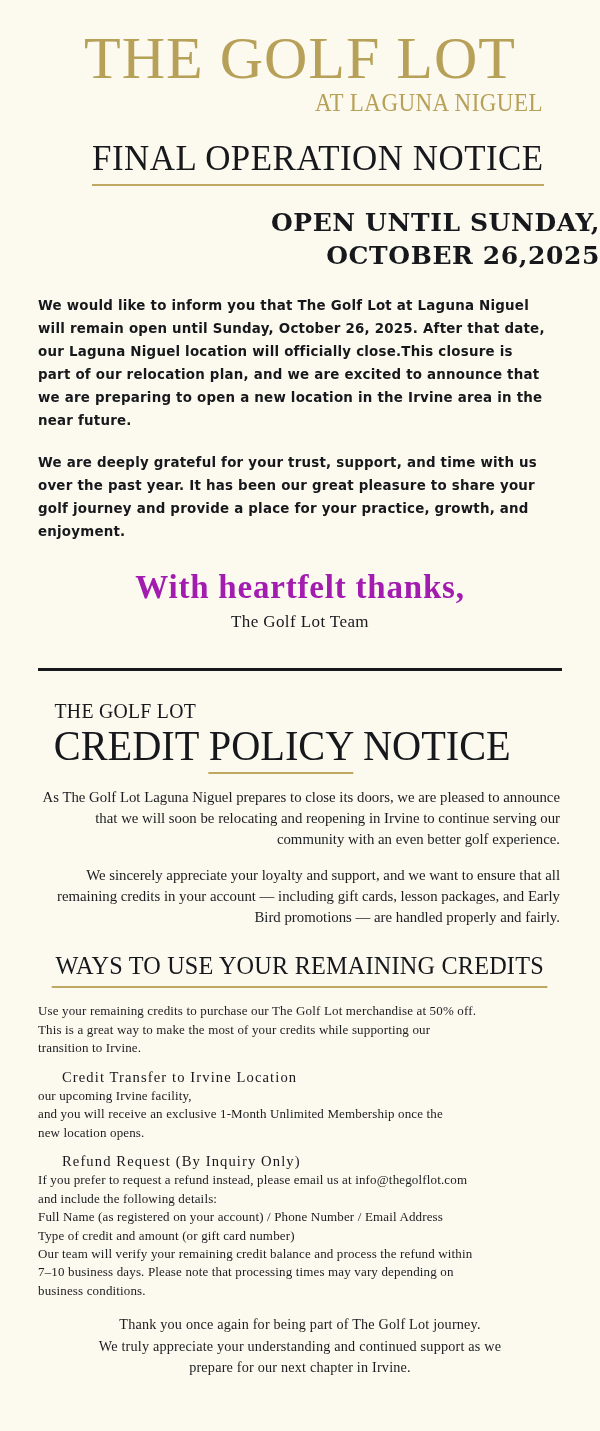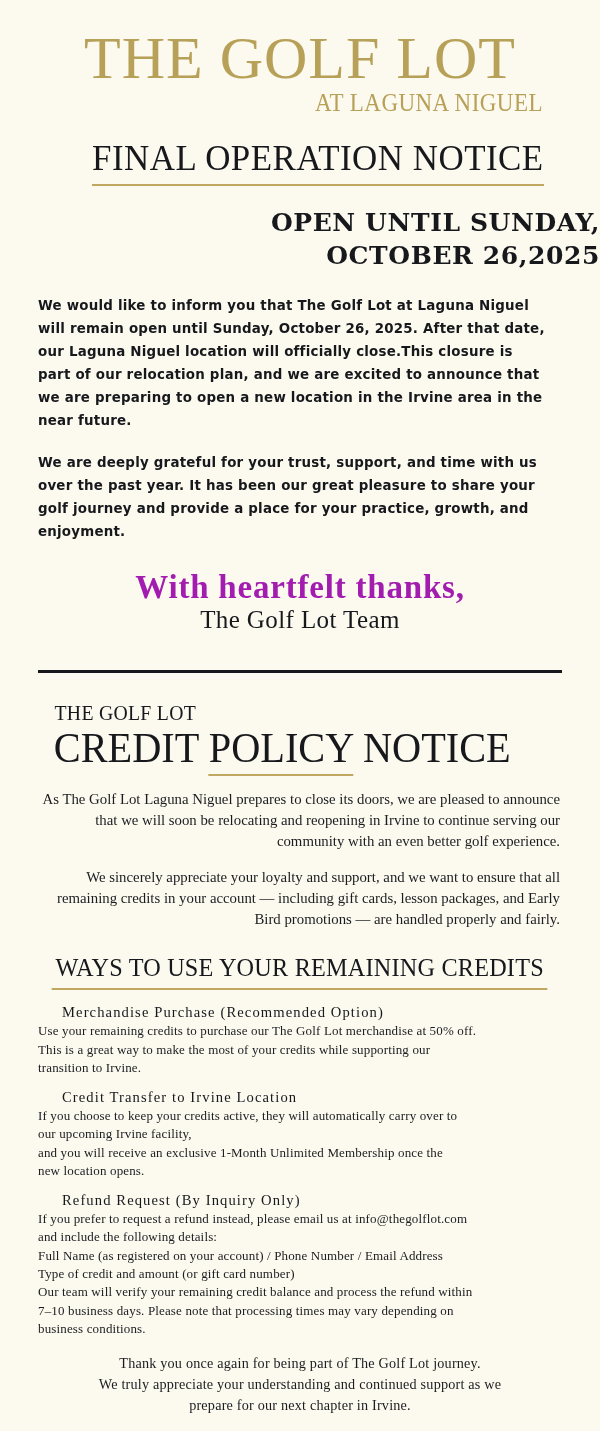--- a/index.html
+++ b/index.html
@@ -77,21 +77,22 @@
   .signoff { text-align:center; margin-top:26px; }
   .signoff-1 {
     font-family:"Liberation Serif", serif;
     font-weight:700;
     font-size:33px;
     letter-spacing:0.8px;
     color:#a21caf;
   }
   .signoff-2 {
     font-family:"Liberation Serif", serif;
-    font-size:25px;
+    font-size:17px;
+    margin-top:6px;
     letter-spacing:0.4px;
     color:#16181c;
   }
 
   
   .divider {
     height:3px;
     background:#16181c;
     margin:36px 38px 0 38px;
   }
@@ -217,29 +218,27 @@
     </div>
   </div>
 
   <div class="ways-wrap">
     <div class="ways-title">WAYS TO USE YOUR REMAINING CREDITS</div>
   </div>
 
   <div class="options">
 
     <div class="option">
-      <div class="option-title">Merchandise Purchase (Recommended Option)</div>
       <div class="option-line">Use your remaining credits to purchase our The Golf Lot merchandise at 50% off.</div>
       <div class="option-line">This is a great way to make the most of your credits while supporting our</div>
       <div class="option-line">transition to Irvine.</div>
     </div>
 
     <div class="option">
       <div class="option-title">Credit Transfer to Irvine Location</div>
-      <div class="option-line">If you choose to keep your credits active, they will automatically carry over to</div>
       <div class="option-line">our upcoming Irvine facility,</div>
       <div class="option-line">and you will receive an exclusive 1-Month Unlimited Membership once the</div>
       <div class="option-line">new location opens.</div>
     </div>
 
     <div class="option">
       <div class="option-title">Refund Request (By Inquiry Only)</div>
       <div class="option-line">If you prefer to request a refund instead, please email us at info@thegolflot.com</div>
       <div class="option-line">and include the following details:</div>
       <div class="option-line">Full Name (as registered on your account) / Phone Number / Email Address</div>

